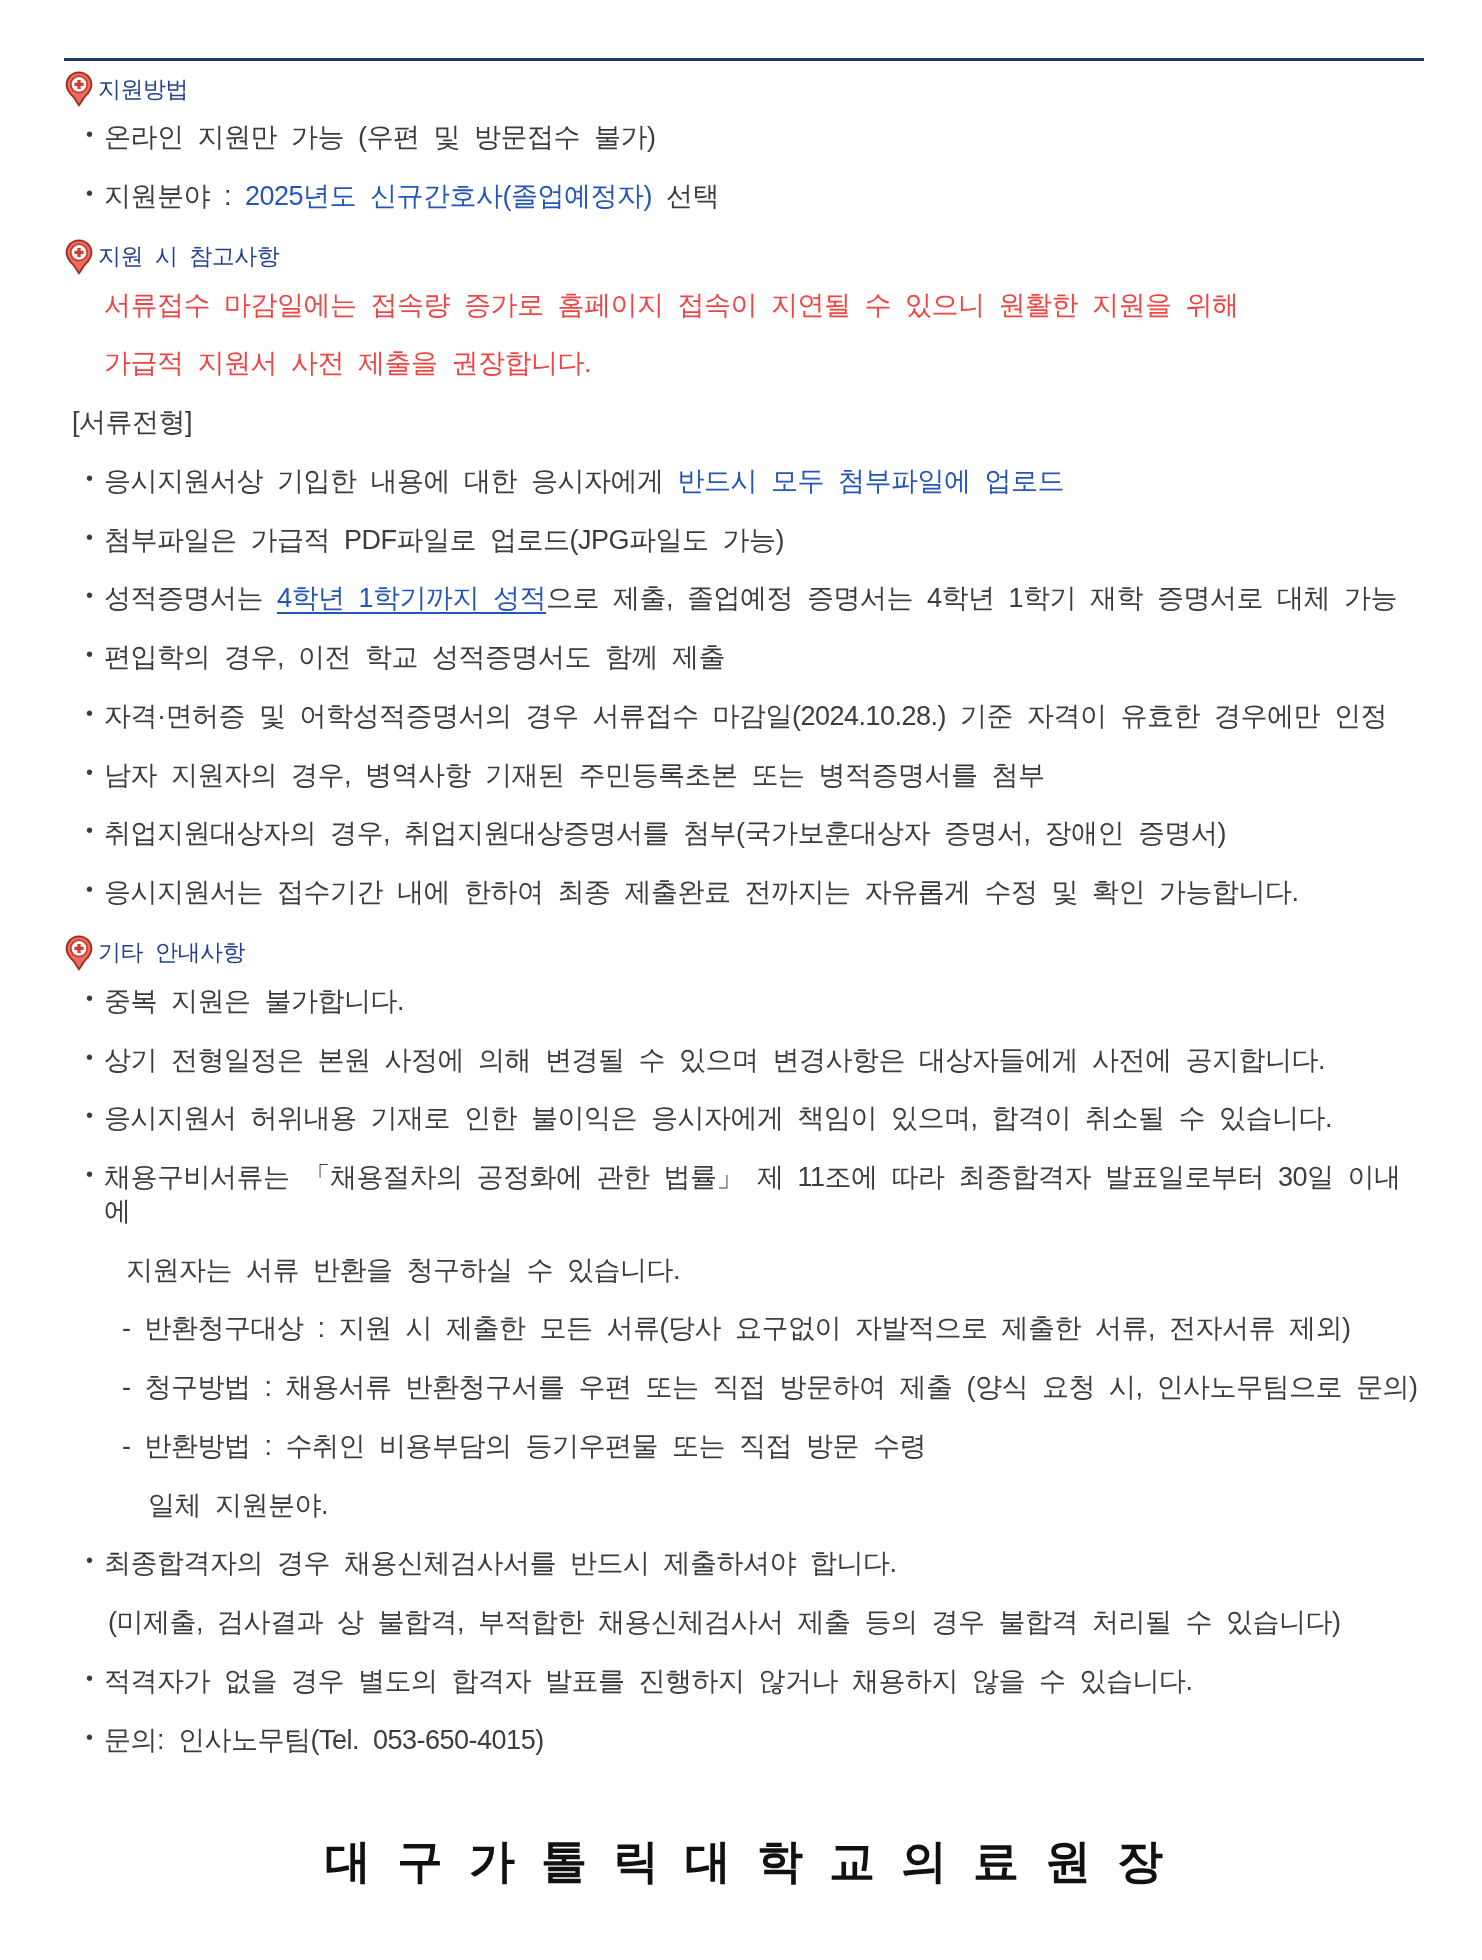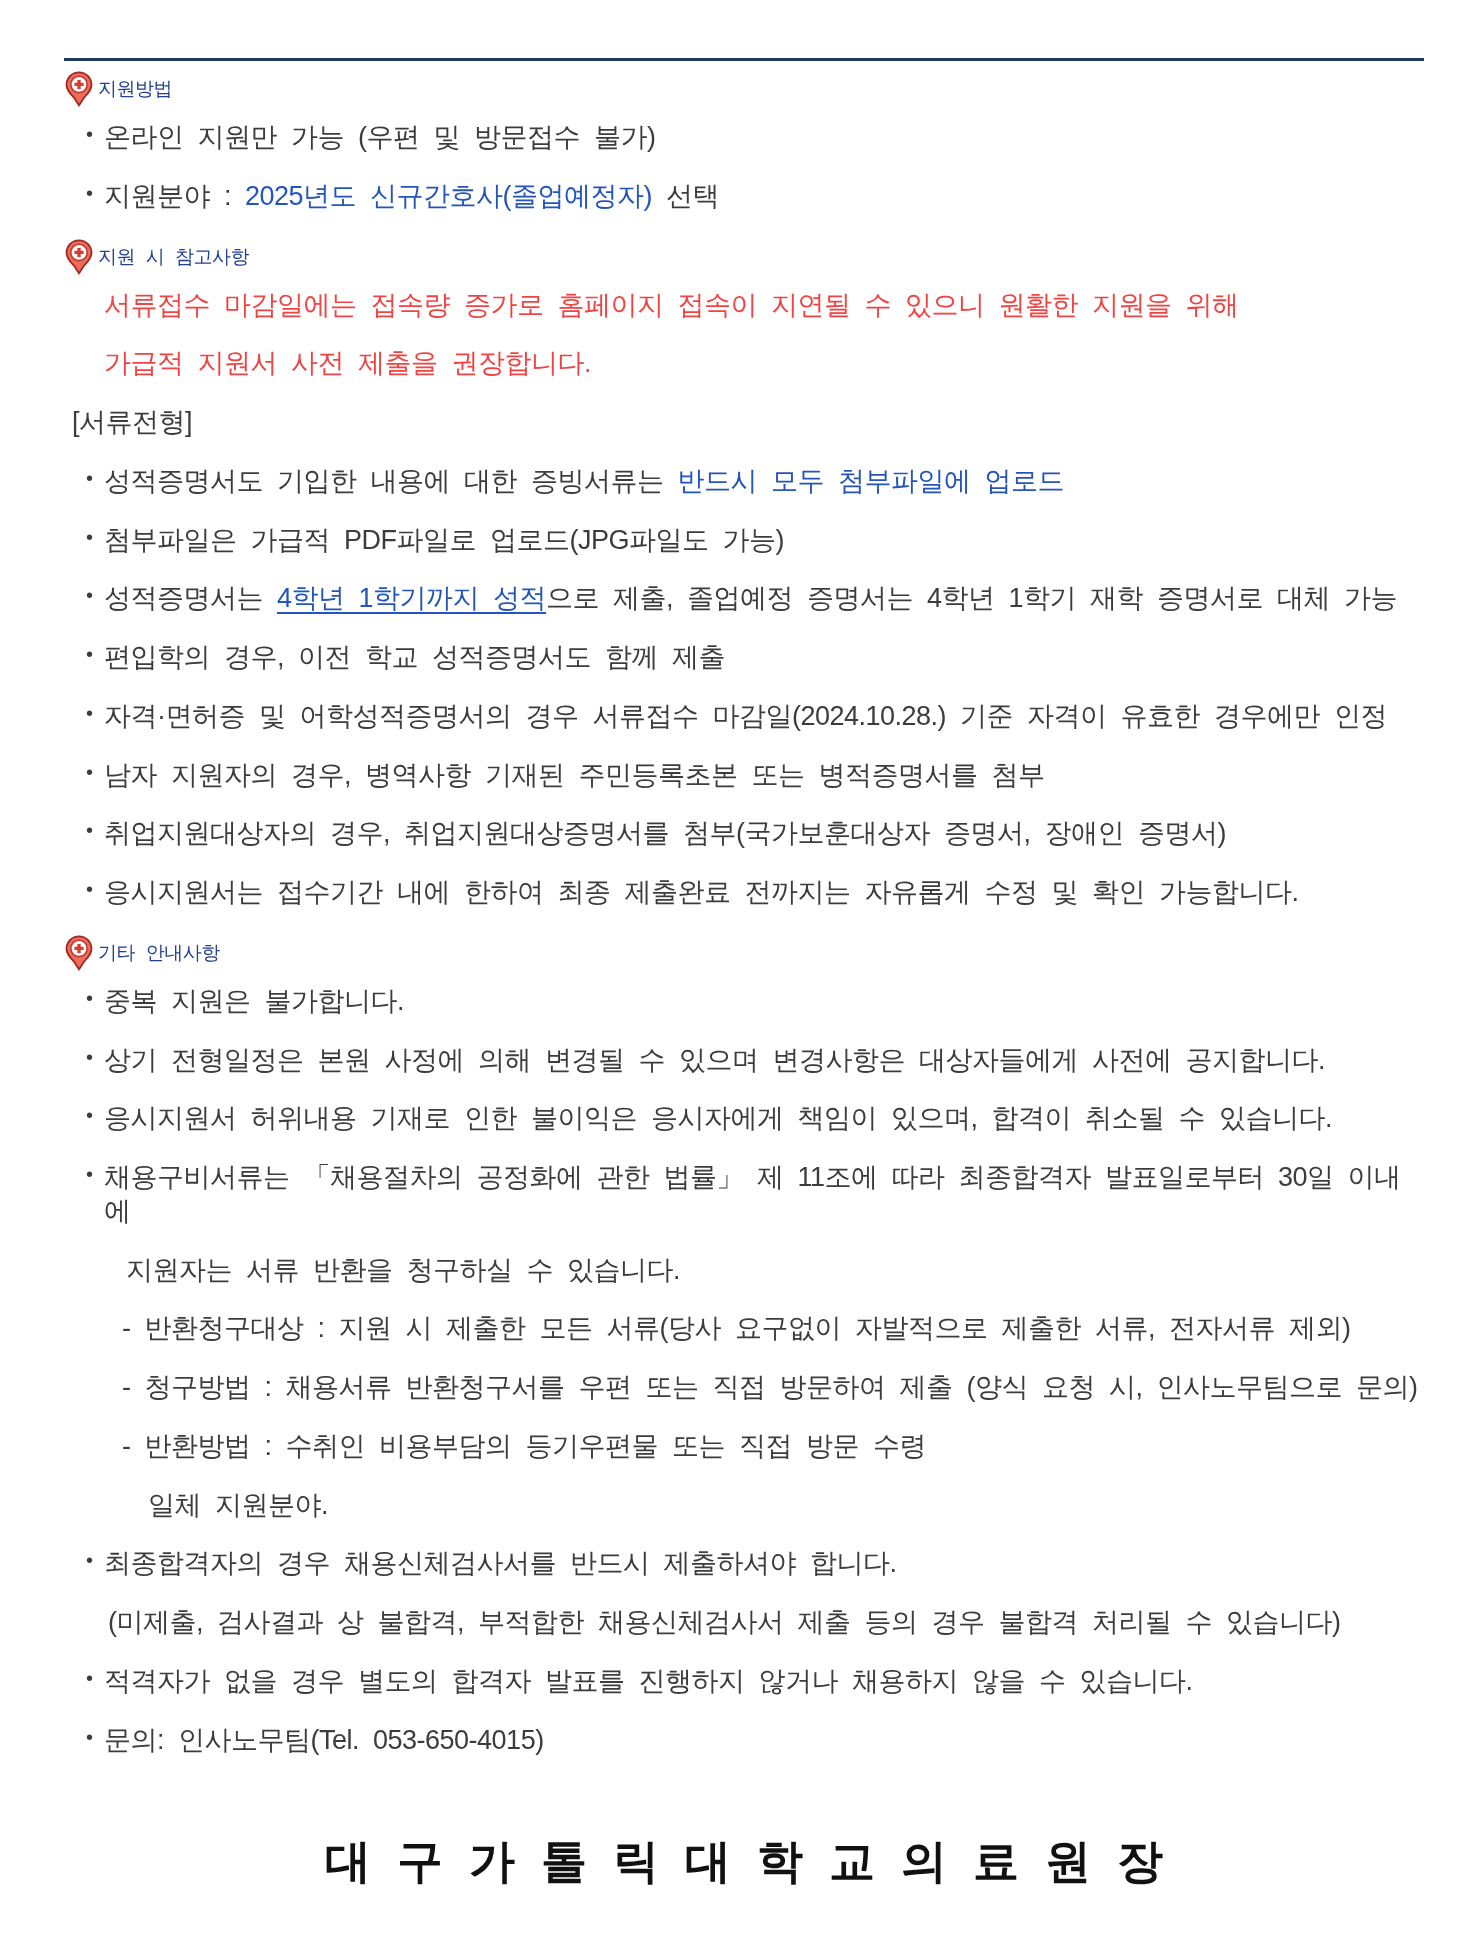--- a/index.html
+++ b/index.html
@@ -12,21 +12,21 @@
   .page { width:1482px; min-height:1960px; padding:58px 58px 40px 64px; position:relative; }
   .top-rule { border-top:3px solid #1f3864; width:100%; margin-bottom:10px; }
 
   .sec { margin-top:6px; }
   .sec + .sec { margin-top:20px; }
 
   .sec-head { display:flex; align-items:center; gap:4px; margin-bottom:14px; }
   .pin { display:inline-flex; width:30px; height:36px; flex:0 0 auto; }
   .pin svg { width:30px; height:36px; }
   .sec-title {
-    color:#24418f; font-size:19px; font-weight:400;
+    color:#24418f; font-size:23px; font-weight:400;
     letter-spacing:-0.5px; word-spacing:6px;
   }
 
   .item, .note, .sub-label {
     font-size:27px; line-height:1.25; letter-spacing:-0.5px; word-spacing:7px;
     margin:0 0 25px 0;
   }
   .item { padding-left:40px; position:relative; }
   .bul {
     position:absolute; left:22px; top:1px;
@@ -85,21 +85,21 @@
         </svg>
       </span>
       <span class="sec-title">지원 시 참고사항</span>
     </div>
     <div class="note">서류접수 마감일에는 접속량 증가로 홈페이지 접속이 지연될 수 있으니 원활한 지원을 위해</div>
     <div class="note">가급적 지원서 사전 제출을 권장합니다.</div>
     <div class="sub-label">[서류전형]</div>
 
     <div class="item">
       <span class="bul">•</span>
-      <span>성적증명서도 기입한 내용에 대한 증빙서류는 </span><span class="blue">반드시 모두 첨부파일에 업로드</span>
+      <span>응시지원서상 기입한 내용에 대한 응시자에게 </span><span class="blue">반드시 모두 첨부파일에 업로드</span>
     </div>
     <div class="item">
       <span class="bul">•</span>
       <span>첨부파일은 가급적 PDF파일로 업로드(JPG파일도 가능)</span>
     </div>
     <div class="item">
       <span class="bul">•</span>
       <span>성적증명서는 </span><span class="blue-u">4학년 1학기까지 성적</span><span>으로 제출, 졸업예정 증명서는 4학년 1학기 재학 증명서로 대체 가능</span>
     </div>
     <div class="item">

